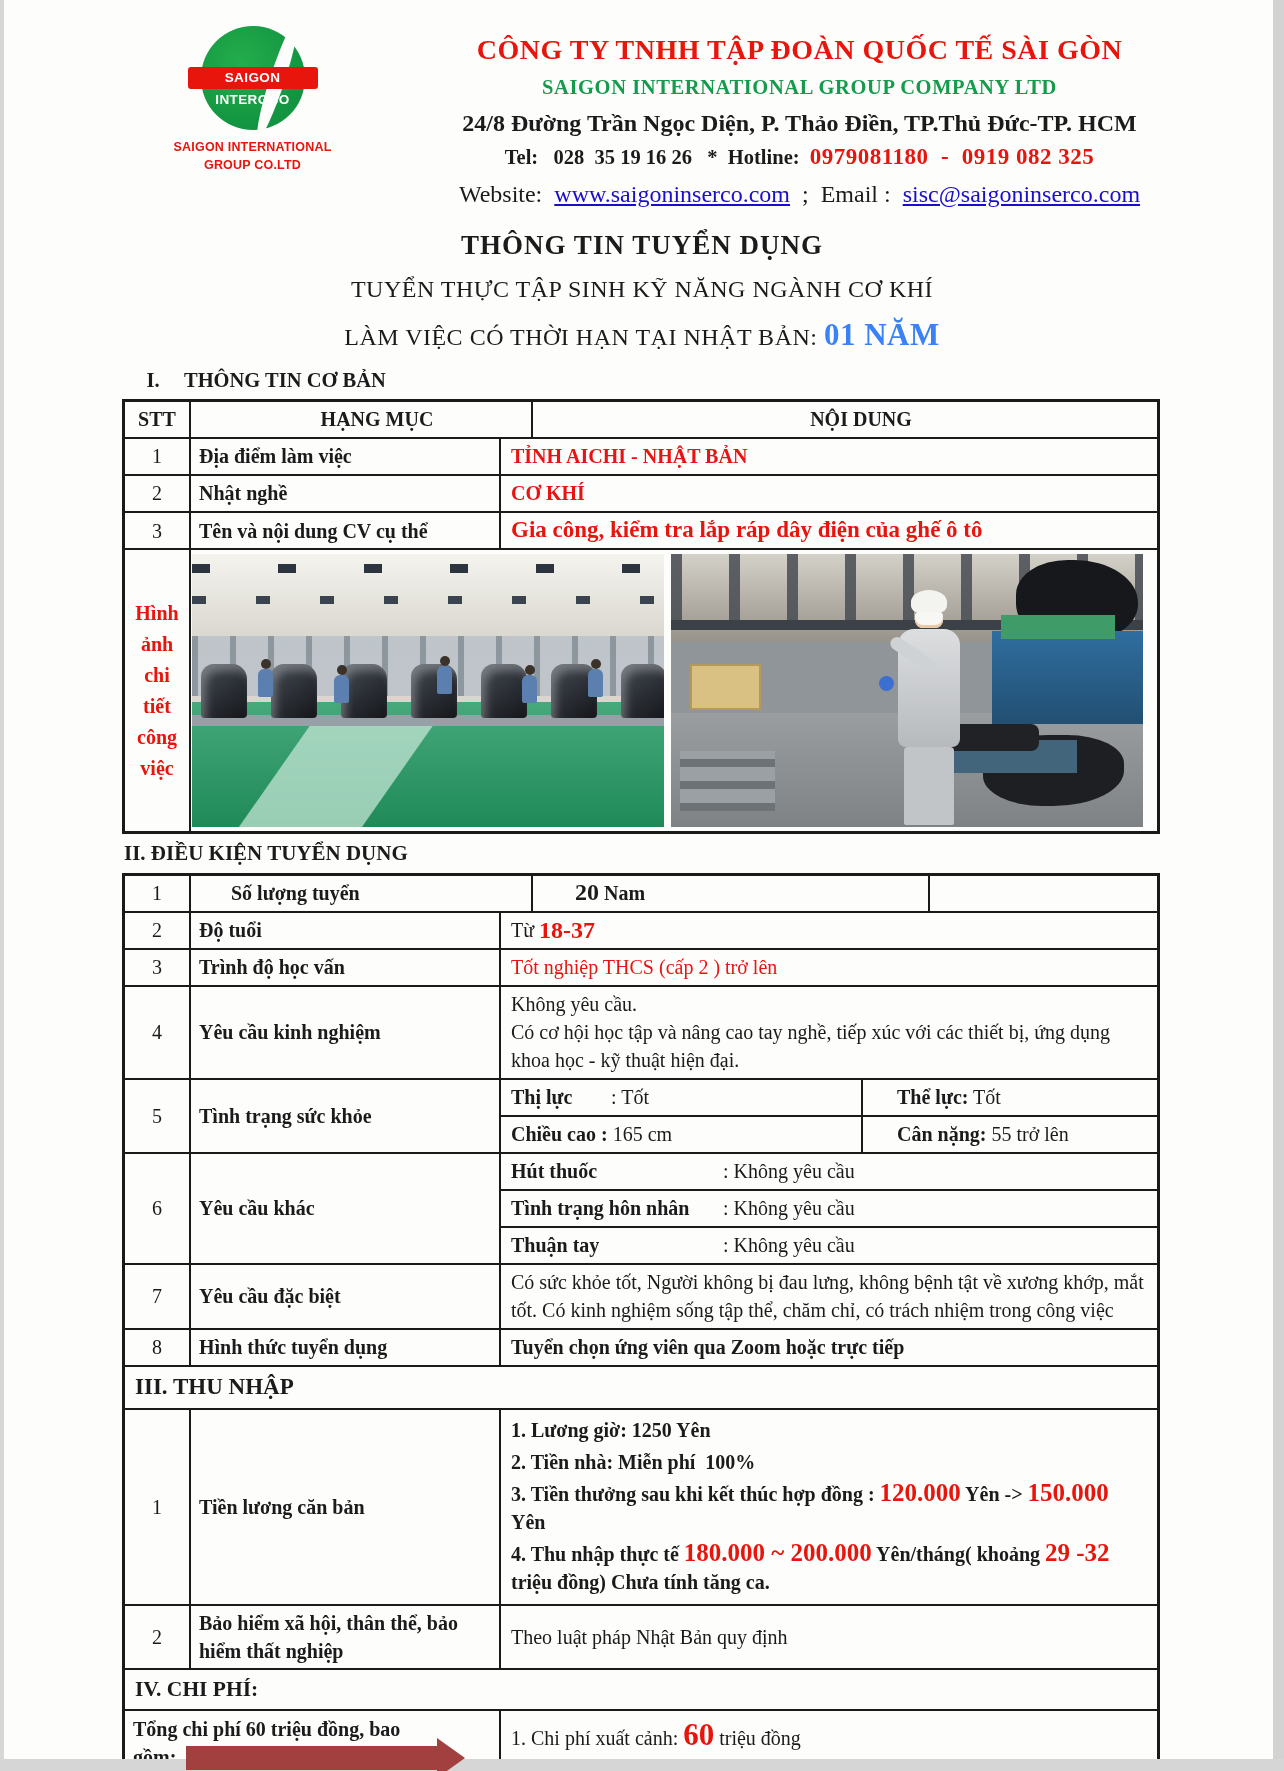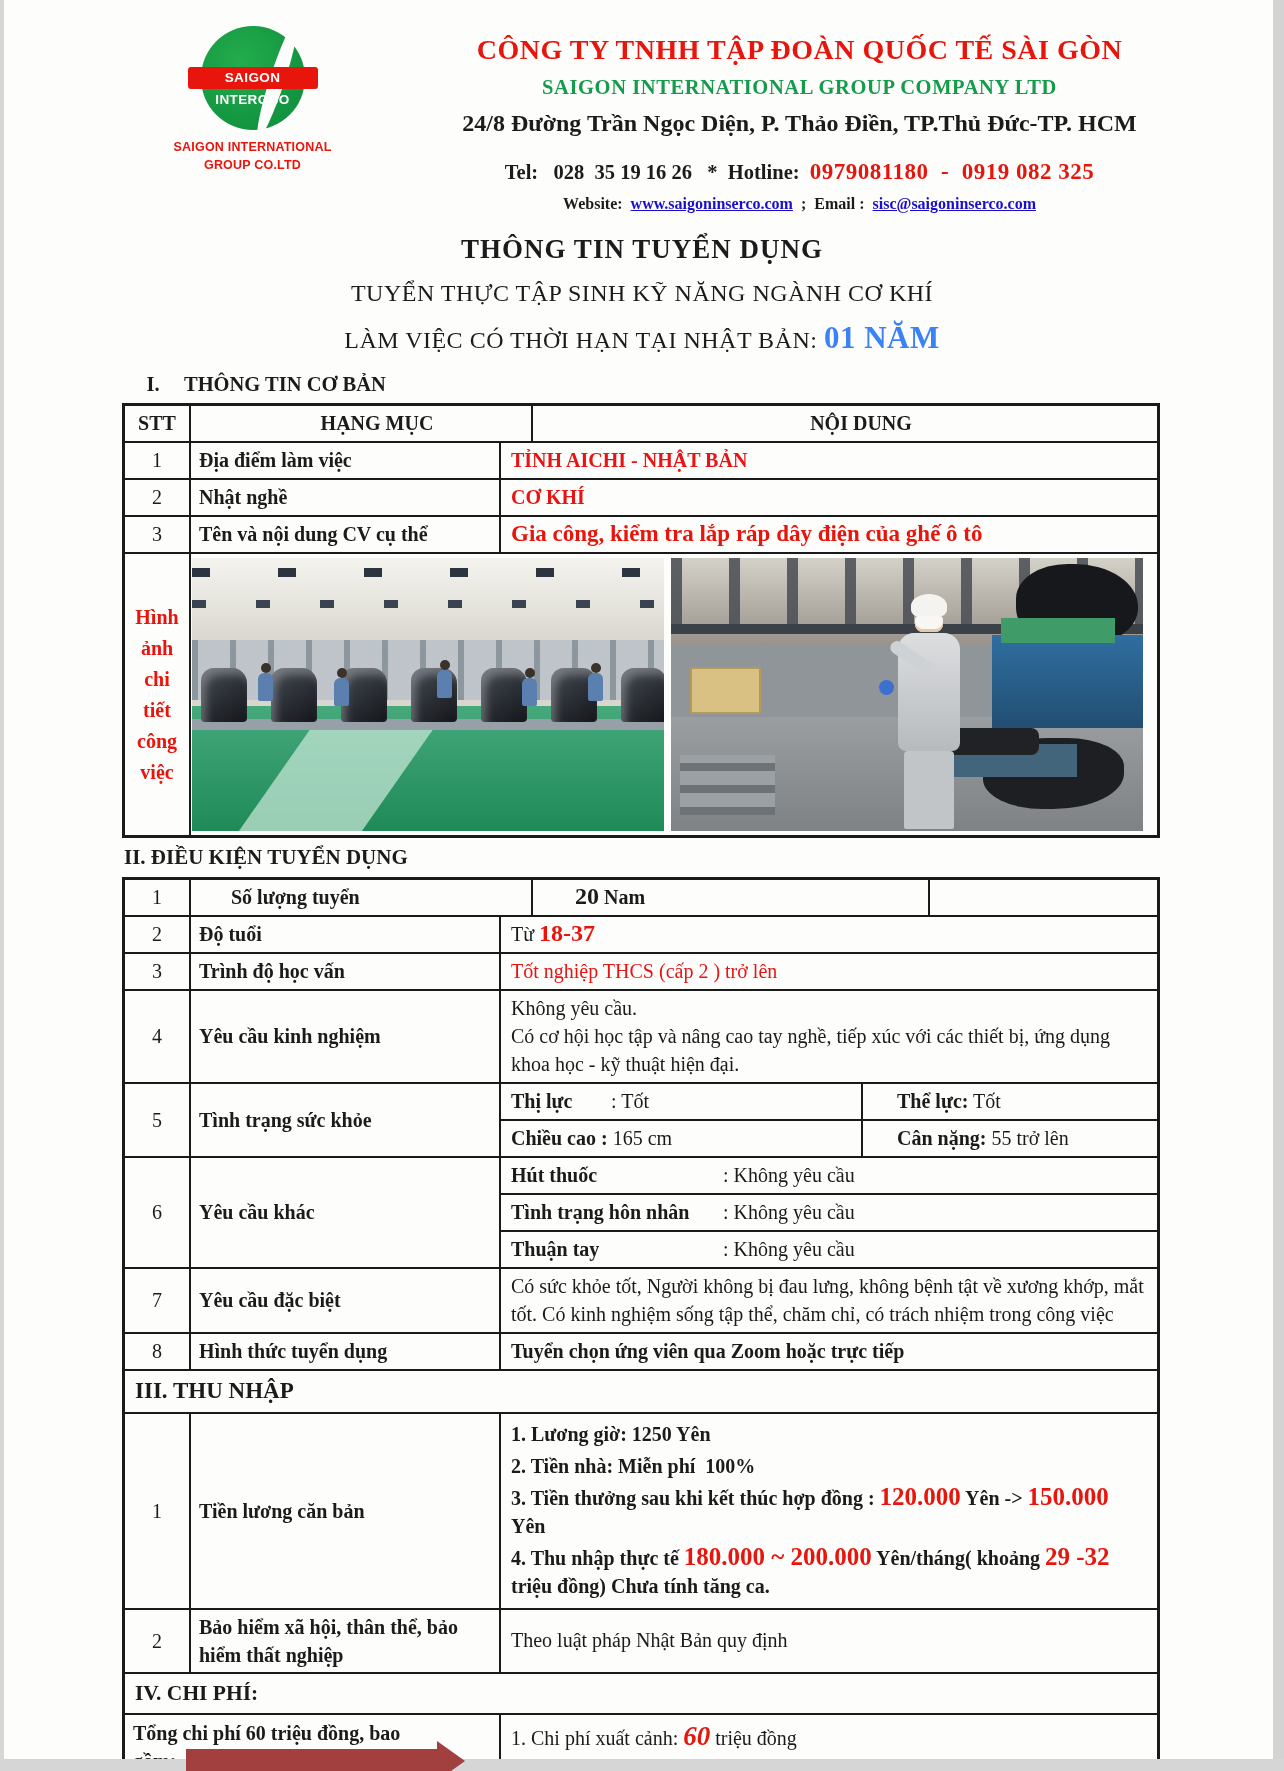--- a/index.html
+++ b/index.html
@@ -28,23 +28,23 @@
     background:#fdfdfc; border-radius:50%; transform:rotate(18deg); }
   .logo-band { position:absolute; left:-9px; right:-9px; top:41px; height:22px; background:#e8150d;
     color:#fff; font-family:"Liberation Sans","DejaVu Sans",sans-serif; font-weight:bold;
     font-size:13.5px; line-height:22px; letter-spacing:.4px; text-align:center; border-radius:3px; }
   .logo-cap { font-family:"Liberation Sans","DejaVu Sans",sans-serif; font-weight:bold;
     color:#e8150d; font-size:12.5px; line-height:1.45; letter-spacing:.2px; }
   .hdr-text { flex:1; text-align:center; padding-top:8px; }
   .company-vi { color:#e8150d; font-weight:bold; font-size:28px; letter-spacing:.5px; }
   .company-en { color:#169a4c; font-weight:bold; font-size:20.5px; letter-spacing:.6px; margin-top:4px; }
   .address { font-weight:bold; font-size:24px; margin-top:5px; }
-  .telline { font-weight:bold; font-size:20.5px; margin-top:16px; }
+  .telline { font-weight:bold; font-size:20.5px; margin-top:1px; }
   .telline .hot { color:#e8150d; font-size:23px; letter-spacing:.5px; }
-  .webline { font-weight:bold; font-size:16px; margin-top:4px; }
+  .webline { font-weight:normal; font-size:24px; margin-top:4px; }
   .link { color:#1a0dcc; text-decoration:underline; }
 
   
   .titles { text-align:center; margin-top:16px; }
   .t1 { font-weight:bold; font-size:27px; letter-spacing:1px; }
   .t2 { font-size:24px; margin-top:8px; letter-spacing:.5px; }
   .t3 { font-size:24px; margin-top:6px; letter-spacing:.5px; }
   .t3 .big-red { color:#3b82f6; font-weight:bold; font-size:31px; }
 
   
@@ -152,21 +152,21 @@
   .salary p { margin:3px 0 4px; font-weight:bold; }
   .salary .rnum { color:#e8150d; font-size:25px; line-height:1.05; }
 
   .chi-label { flex:0 0 376px; border-right:2.5px solid #1a1a1a; padding:4px 8px; font-weight:bold; }
   .arrow { position:relative; display:inline-block; vertical-align:middle;
     width:252px; height:24px; background:#a23f3f; margin:0 0 4px 10px; }
   .arrow::after { content:""; position:absolute; right:-27px; top:-8px; width:0; height:0;
     border-left:28px solid #a23f3f; border-top:20px solid transparent; border-bottom:20px solid transparent; }
   .chi-val { flex:1; padding:6px 10px; }
   .chi-val p { margin:2px 0; }
-  .chi-val .rnum { color:#e8150d; font-weight:bold; font-size:27px; line-height:1;font-style:italic; }
+  .chi-val .rnum { color:#e8150d; font-weight:bold; font-size:31px; line-height:1; }
 </style>
 </head>
 <body>
 
 <div class="page">
   <div class="edge left"></div>
   <div class="edge right"></div>
   <div class="edge bottom"></div>
 
   <div class="hdr">

